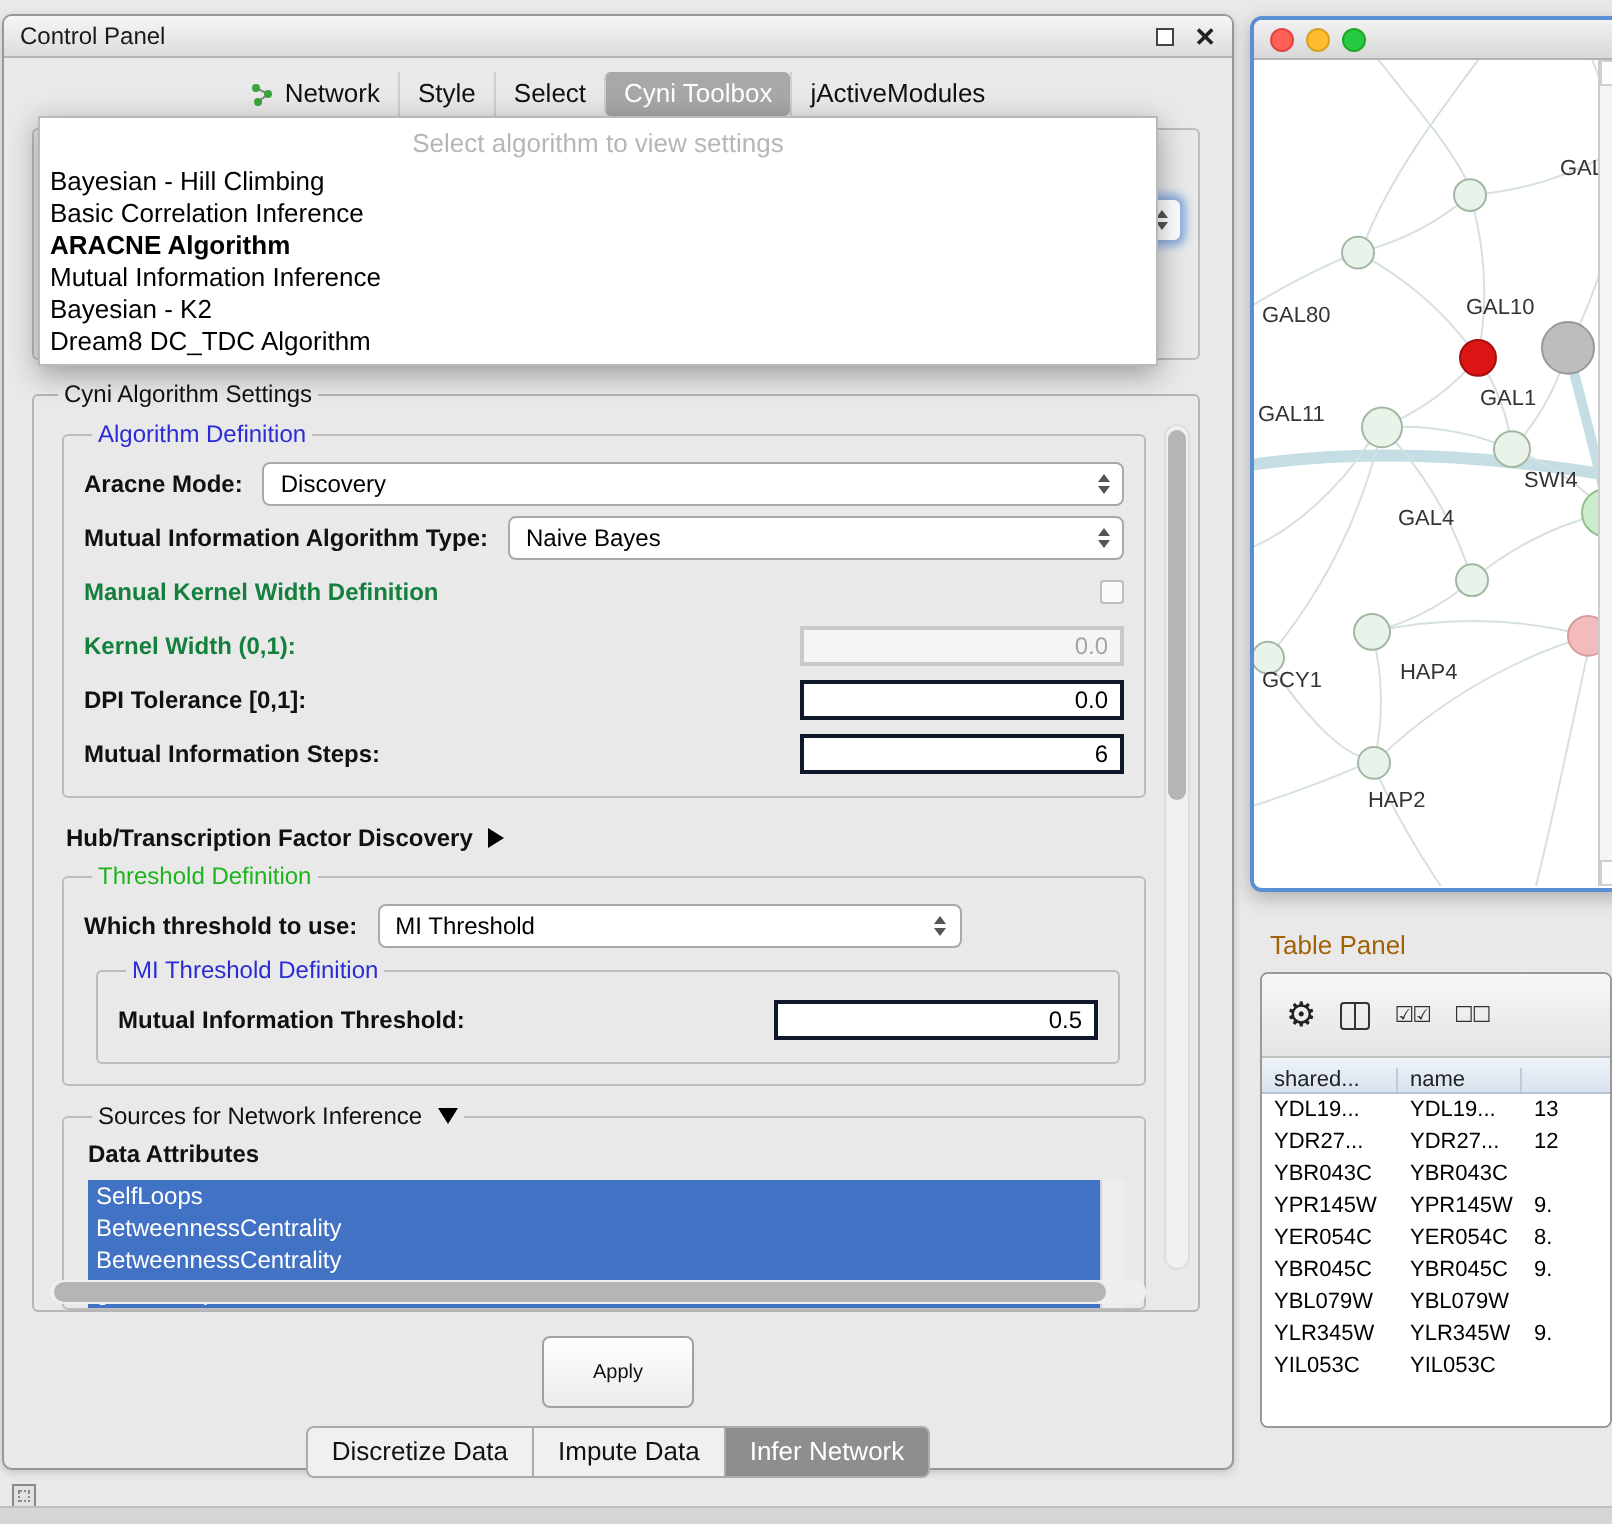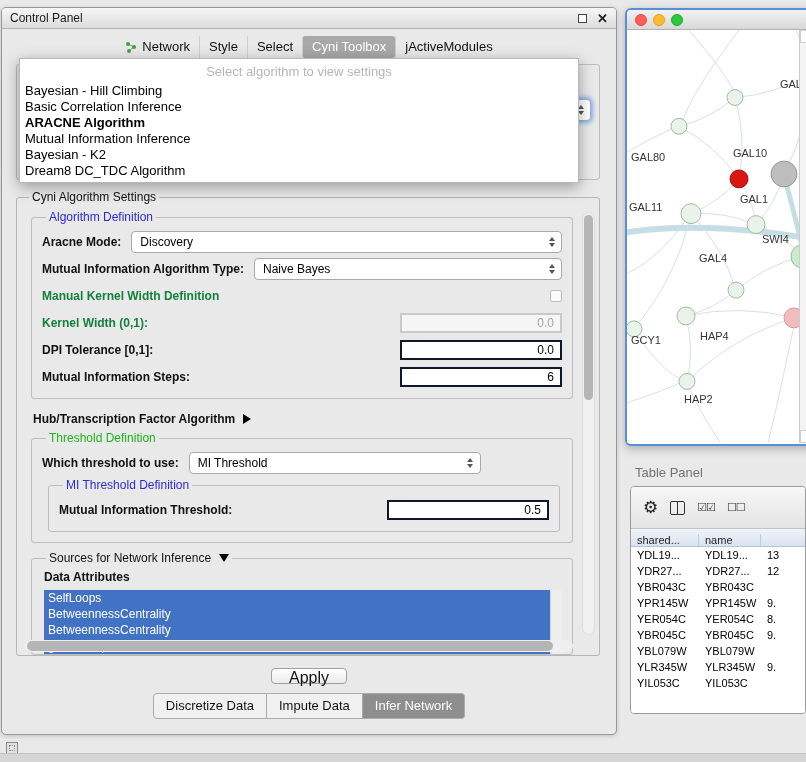--- a/index.html
+++ b/index.html
@@ -96,21 +96,21 @@
   .attr-item { height:16px; line-height:16px; color:#fff; font-size:12px; padding-left:4px; white-space:nowrap; }
   .attr-vscroll { width:12px; background:#ededed; border-left:1px solid #d2d2d2; }
 
   .vscrollbar { position:absolute; top:8px; right:4px; bottom:20px; width:13px;
     background:#f0f0f0; border:1px solid #dddddd; border-radius:7px; }
   .vscrollbar .thumb { position:absolute; top:2px; left:1px; right:1px; height:44%; background:#b5b5b5; border-radius:6px; }
   .hscrollbar { position:absolute; left:8px; right:26px; bottom:3px; height:12px; background:#efefef; border-radius:6px; }
   .hscrollbar .thumb { position:absolute; left:2px; top:1px; bottom:1px; width:96%; background:#b5b5b5; border-radius:6px; }
 
   .apply {
-    display:block; margin:12px auto 0; min-width:76px; height:16px; font-size:16px;
+    display:block; margin:12px auto 0; min-width:76px; height:36px; font-size:10px;
     background:linear-gradient(#ffffff,#ececec); border:1px solid #a0a0a0; border-radius:4px;
     font-family:"Liberation Sans", sans-serif; color:#111; padding:0 12px;
   }
   .bottom-tabs { display:flex; justify-content:center; margin-top:9px; font-size:13px; }
   .seg { padding:4px 12px 5px; background:#f0f0f0; border:1px solid #ababab; border-left:none; }
   .seg:first-child { border-left:1px solid #ababab; border-radius:4px 0 0 4px; }
   .seg:last-child { border-radius:0 4px 4px 0; }
   .seg.selected { background:#8e8e8e; color:#fff; }
 
   
@@ -125,21 +125,21 @@
   .light.red { background:#ff5f57; border:1px solid #e04640; }
   .light.yellow { background:#febc2e; border:1px solid #d9a022; }
   .light.green { background:#28c840; border:1px solid #1aab29; }
   .nw-content { position:relative; height:calc(100% - 21px); background:#fff; }
   #net-svg { width:100%; height:100%; display:block; }
   .nw-vscroll { position:absolute; right:0; top:0; bottom:0; width:14px; background:#f4f4f4;
     border-left:1px solid #cccccc; display:flex; flex-direction:column; justify-content:space-between; }
   .nw-vscroll .arrow { height:13px; background:#fdfdfd; border:1px solid #cfcfcf; }
 
   
-  .table-panel-title { position:absolute; left:635px; top:465px; font-size:13px; color:#737373; }
+  .table-panel-title { position:absolute; left:635px; top:465px; font-size:13px; color:#a16207; }
   #table-panel {
     position:absolute; left:630px; top:486px; width:176px; height:228px;
     background:#e9e9e9; border:1px solid #9a9a9a; border-radius:4px; overflow:hidden;
   }
   .tp-toolbar { height:42px; background:linear-gradient(#f7f7f7,#e4e4e4);
     border-bottom:1px solid #c2c2c2; display:flex; align-items:center; gap:12px; padding:0 12px; }
   .gear { font-size:17px; color:#222; line-height:1; }
   .cols-icon { width:15px; height:14px; border:1px solid #333; border-radius:2px; position:relative; display:inline-block; }
   .cols-icon::before { content:""; position:absolute; left:6px; top:0; bottom:0; width:1px; background:#333; }
   .checks { font-size:11px; letter-spacing:-1px; color:#333; }
@@ -267,21 +267,21 @@
         </div>
 
         <div class="row">
           <span class="lbl">Mutual Information Steps:</span>
           <span class="spacer"></span>
           <input class="field" value="6" style="">
         </div>
       </fieldset>
 
       <div class="hub-row">
-        <span>Hub/Transcription Factor Algorithm</span>
+        <span>Hub/Transcription Factor Discovery</span>
         <span class="tri-right"></span>
       </div>
 
       <fieldset class="inner">
         <legend class="green">Threshold Definition</legend>
 
         <div class="row">
           <span class="lbl">Which threshold to use:</span>
           <div class="combo mid">
             <span>MI Threshold</span>

